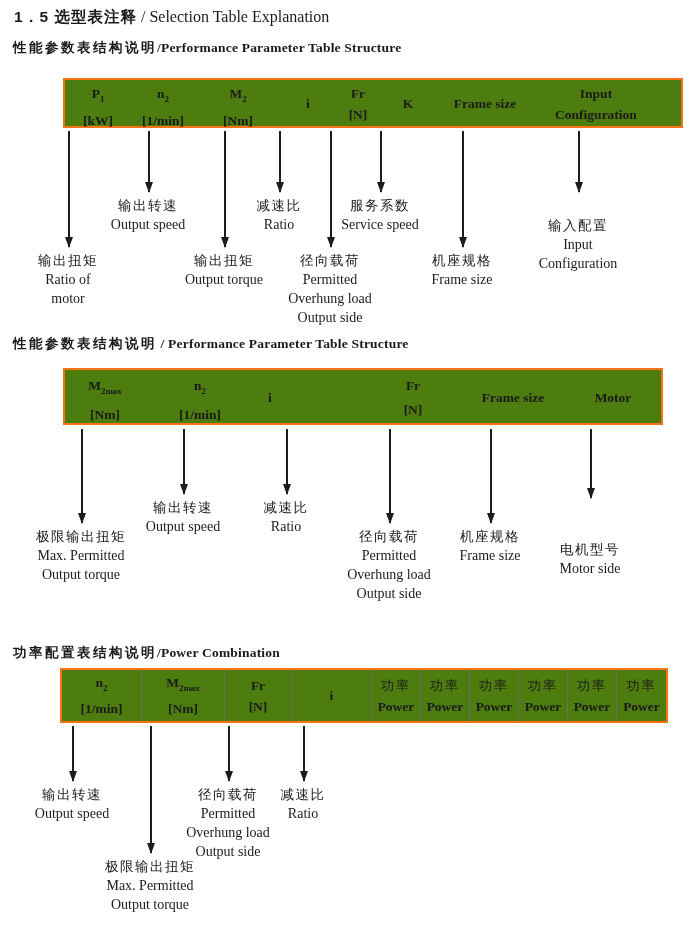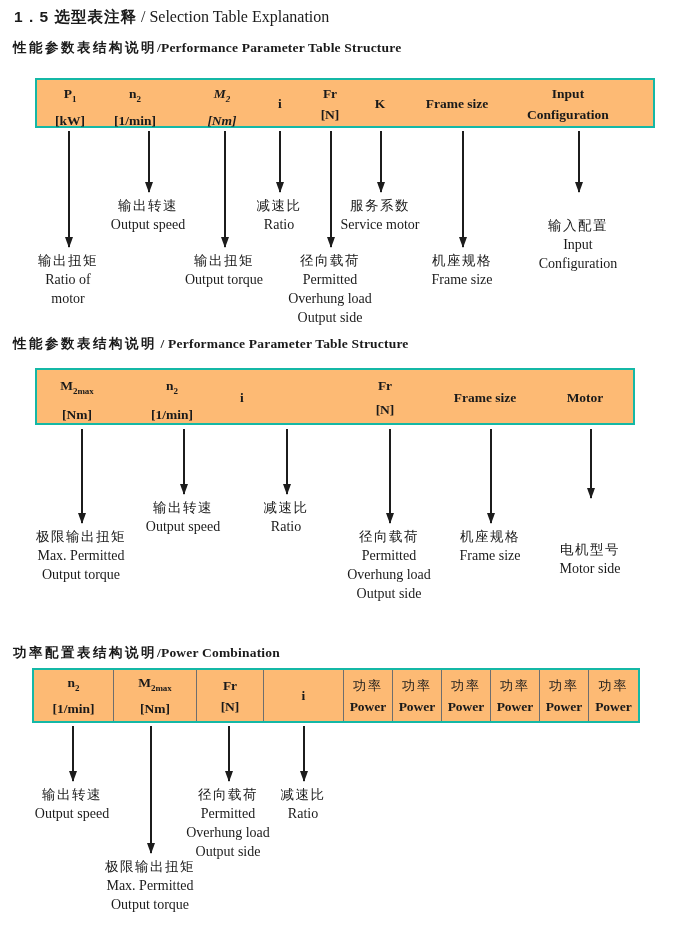--- a/index.html
+++ b/index.html
@@ -12,21 +12,21 @@
   .doc-title .en { font-weight:400; font-size:16px; }
 
   .sec-heading { position:absolute; left:13px; font-weight:bold; font-size:13.5px; white-space:nowrap; }
   .sec-heading .zh { font-family:"Liberation Sans", sans-serif; letter-spacing:2.5px; }
   .sec-heading .en { font-family:"Liberation Serif", serif; letter-spacing:0.2px; }
   #heading-1 { top:39px; }
   #heading-2 { top:335px; }
   #heading-3 { top:644px; }
 
   .param-table {
-    position:absolute; background:#fdba74; border:2px solid #14b8a6; box-sizing:border-box;
+    position:absolute; background:#4d7c0f; border:2px solid #f97316; box-sizing:border-box;margin-left:28px;
   }
   .param-table.grid { display:flex; align-items:stretch; }
 
   .col-head {
     position:absolute; transform:translateX(-50%); text-align:center;
     font-weight:bold; font-size:13.5px; line-height:21px; white-space:nowrap;
   }
   .col-head.two { top:3px; }
   .param-table.tall .col-head.two { top:4px; line-height:24px; }
   .col-head.single { top:50%; transform:translate(-50%,-50%); }
@@ -74,21 +74,21 @@
 
 <div class="param-table" style="left: 35px; top: 78px; height: 50px; width: 620px;">
       <div class="col-head two" style="left: 33px;">
         <div class="sym-line"><span>P</span><sub>1</sub></div>
         <div class="unit-line">[kW]</div>
       </div>
       <div class="col-head two" style="left: 98px;">
         <div class="sym-line"><span>n</span><sub>2</sub></div>
         <div class="unit-line">[1/min]</div>
       </div>
-      <div class="col-head two" style="left: 185px; font-style: italic;">
+      <div class="col-head two" style="left: 173px;">
         <div class="sym-line"><span>M</span><sub>2</sub></div>
         <div class="unit-line">[Nm]</div>
       </div>
       <div class="col-head single" style="left: 243px;">
         <div class="sym-line"><span>i</span></div>
       </div>
       <div class="col-head two" style="left: 293px;">
         <div class="sym-line"><span>Fr</span></div>
         <div class="unit-line">[N]</div>
       </div>
@@ -127,21 +127,21 @@
     <div class="arrow" style="left: 330px; top: 131px; height: 116px;"></div>
     <div class="callout-label" style="left: 330px; top: 251px;">
       <div class="line zh">径向载荷</div>
       <div class="line">Permitted</div>
       <div class="line">Overhung load</div>
       <div class="line">Output side</div>
     </div>
     <div class="arrow" style="left: 380px; top: 131px; height: 61px;"></div>
     <div class="callout-label" style="left: 380px; top: 196px;">
       <div class="line zh">服务系数</div>
-      <div class="line">Service motor</div>
+      <div class="line">Service speed</div>
     </div>
     <div class="arrow" style="left: 462px; top: 131px; height: 116px;"></div>
     <div class="callout-label" style="left: 462px; top: 251px;">
       <div class="line zh">机座规格</div>
       <div class="line">Frame size</div>
     </div>
     <div class="arrow" style="left: 578px; top: 131px; height: 61px;"></div>
     <div class="callout-label" style="left: 578px; top: 196px; margin-top: 20px;">
       <div class="line zh">输入配置</div>
       <div class="line">Input</div>

